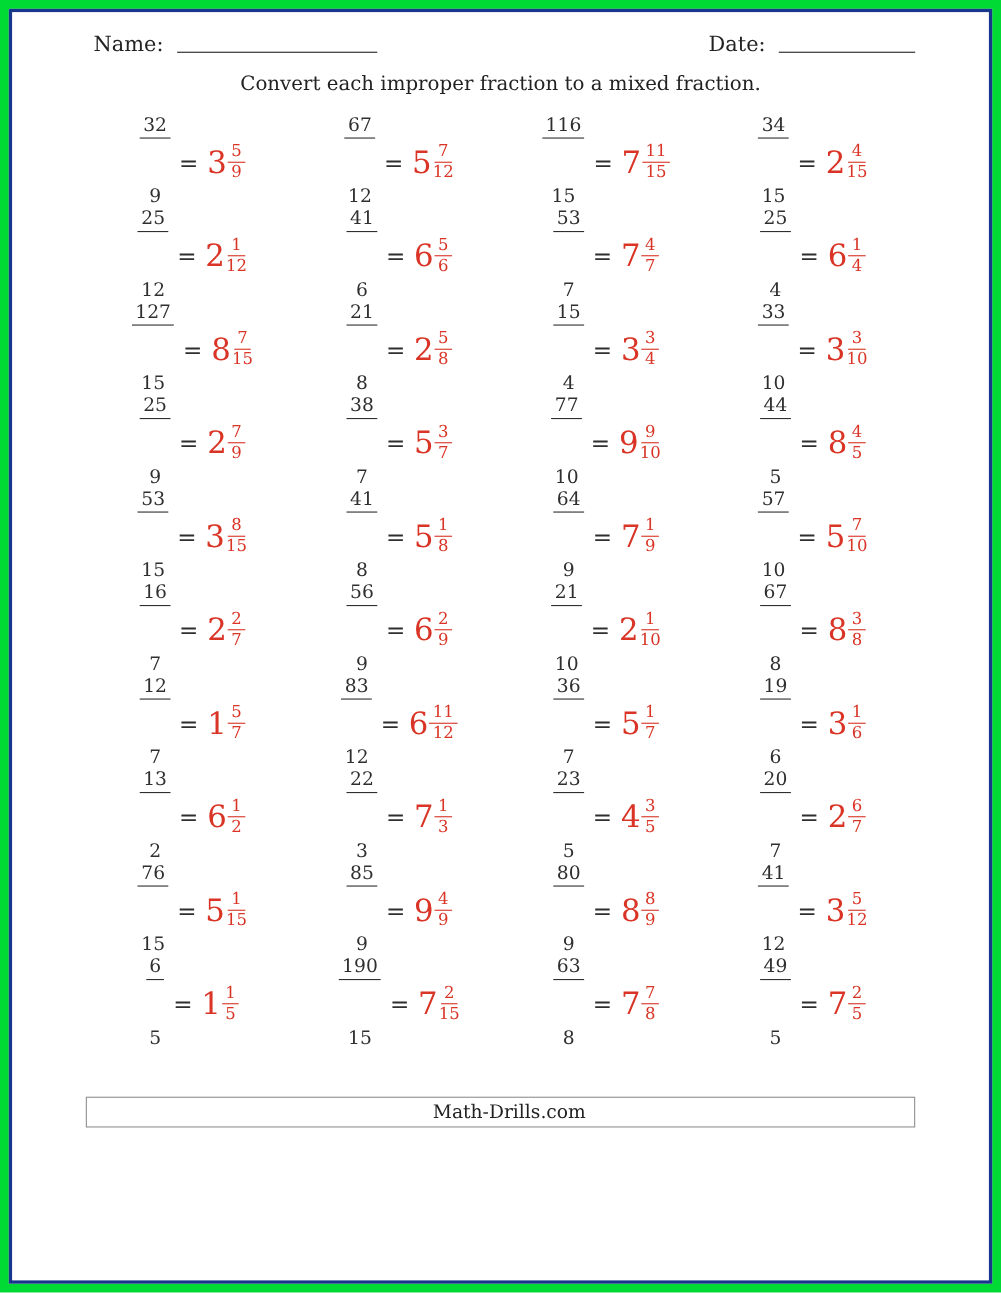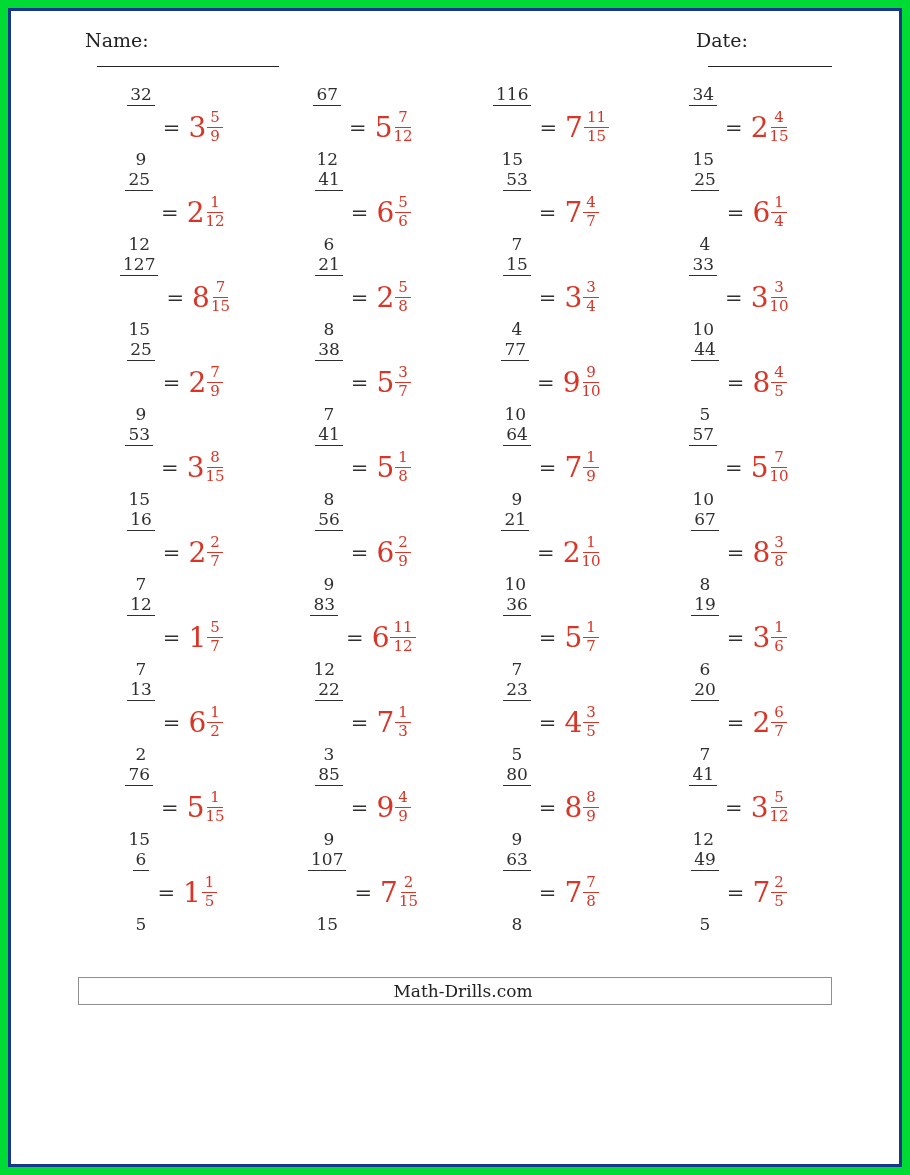--- a/index.html
+++ b/index.html
@@ -38,21 +38,21 @@
   }
 
   .name-date-row {
     margin: 18px 67px 0 74px;
     display: flex;
     justify-content: space-between;
     align-items: flex-end;
     font-size: 19px;
     color: #222;
   }
-  .nd-group { display: flex; align-items: flex-start; flex-direction: column; }
+  .nd-group { display: flex; align-items: center; }
   .blank-line {
     display: inline-block;
     border-bottom: 1.5px solid #222;
     height: 16px;
     margin-left: 12px;
   }
   .name-line { width: 182px; }
   .date-line { width: 124px; }
 
   .instruction {
@@ -126,20 +126,21 @@
       <div class="nd-group">
         <span>Name:</span>
         <span class="blank-line name-line"></span>
       </div>
       <div class="nd-group">
         <span>Date:</span>
         <span class="blank-line date-line"></span>
       </div>
     </div>
 
+    <p class="instruction">Convert each improper fraction to a mixed fraction.</p>
 
     <div class="problems-grid">
         <div class="problem">
           <span class="frac qfrac">
             <span class="num">32</span>
             <span class="den">9</span>
           </span>
           <span class="eq">=</span>
           <span class="ans">
             <span class="whole">3</span>
@@ -648,21 +649,21 @@
           <span class="ans">
             <span class="whole">1</span>
             <span class="frac afrac">
               <span class="num">1</span>
               <span class="den">5</span>
             </span>
           </span>
         </div>
         <div class="problem">
           <span class="frac qfrac">
-            <span class="num">107</span>
+            <span class="num">190</span>
             <span class="den">15</span>
           </span>
           <span class="eq">=</span>
           <span class="ans">
             <span class="whole">7</span>
             <span class="frac afrac">
               <span class="num">2</span>
               <span class="den">15</span>
             </span>
           </span>

